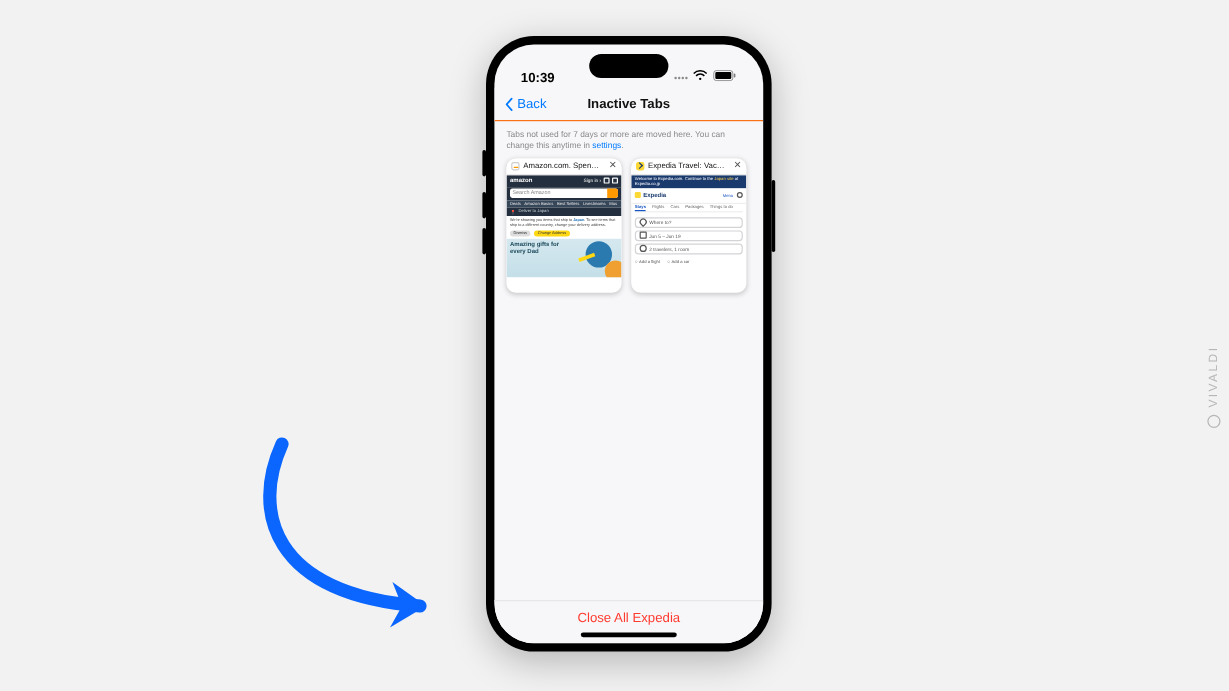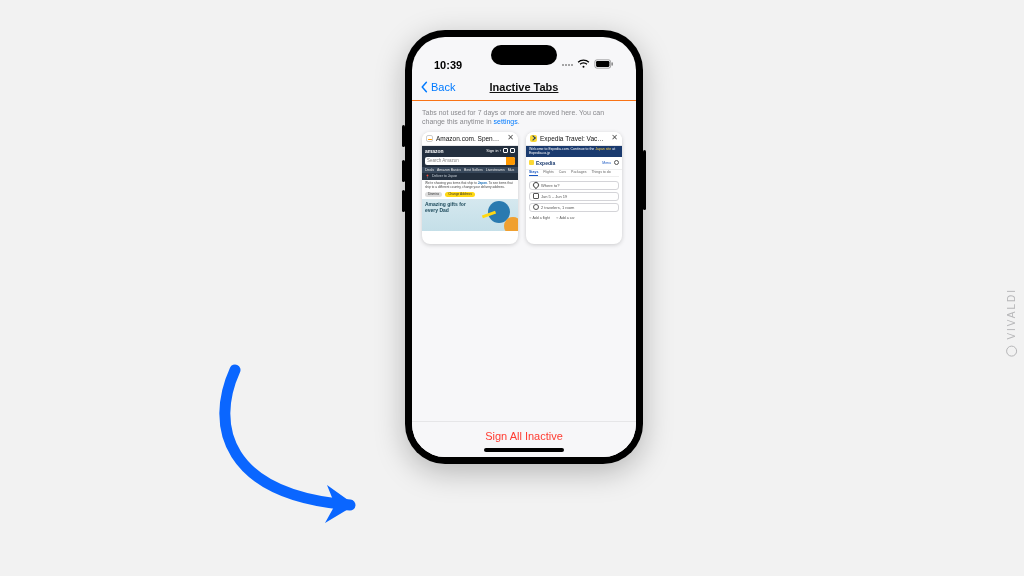--- a/index.html
+++ b/index.html
@@ -11,21 +11,21 @@
     position: relative;
     overflow: hidden;
   }
 
   
   .phone {
     position: absolute;
     left: 405px;
     top: 30px;
     width: 238px;
-    height: 434px;
+    height: 513px;
     background: #000;
     border-radius: 40px;
     padding: 7px;
     box-shadow: 0 8px 30px rgba(0,0,0,.25);
   }
   .phone::after{ 
     content:"";
     position:absolute;
     right:-3px; top:120px;
     width:3px; height:60px;
@@ -88,21 +88,20 @@
   .back-btn{
     position:absolute; left:6px;
     display:flex; align-items:center; gap:1px;
     color:#007aff; font-size:11px;
   }
   .back-btn svg{ width:12px; height:12px; }
   .nav-title{
     margin:0 auto;
     font-size:11px; font-weight:600;
     color:#111;
-    text-decoration:underline;
   }
 
   
   .info-text{
     font-size:7px;
     color:#8a8a8e;
     padding:7px 10px 5px;
     line-height:1.35;
   }
   .info-text .link{ color:#007aff; }
@@ -388,18 +387,18 @@
               <span>Add a flight</span>
               <span>Add a car</span>
             </div>
           </div>
         </div>
       </div>
 
     </div>
 
     <div class="footer">
-      <span class="close-all">Sign All Inactive</span>
+      <span class="close-all">Close All Expedia</span>
     </div>
 
     <div class="home-indicator"></div>
   </div>
 </div>
 
 </body></html>

